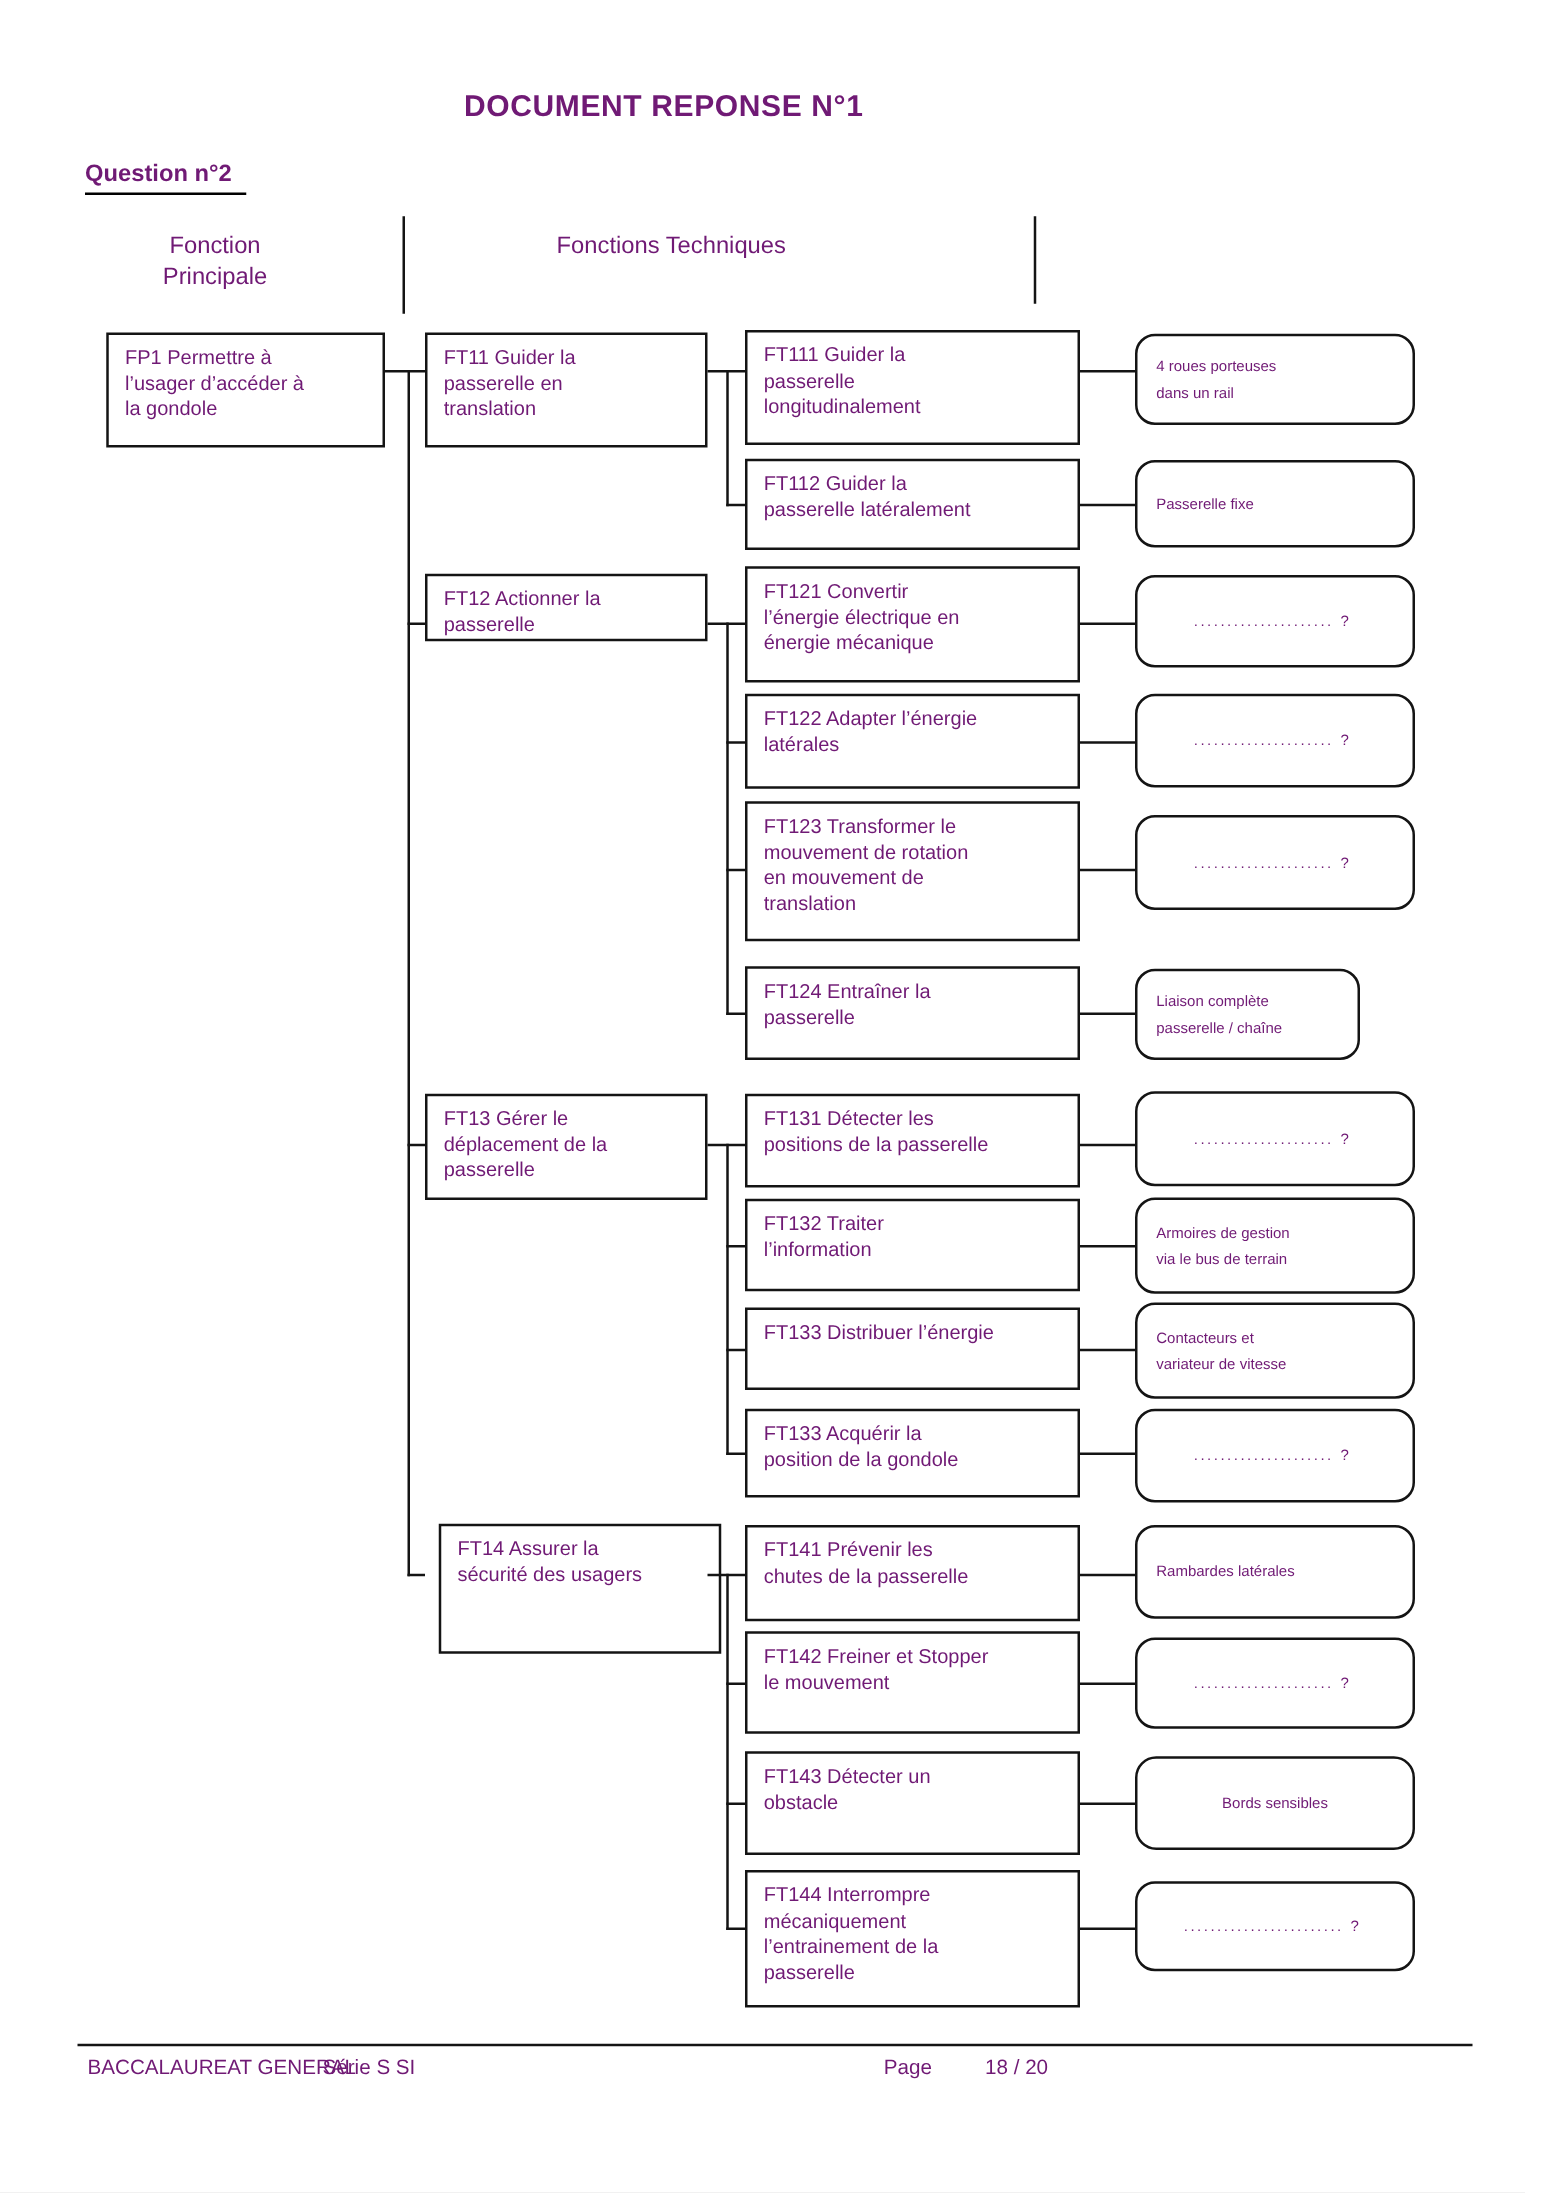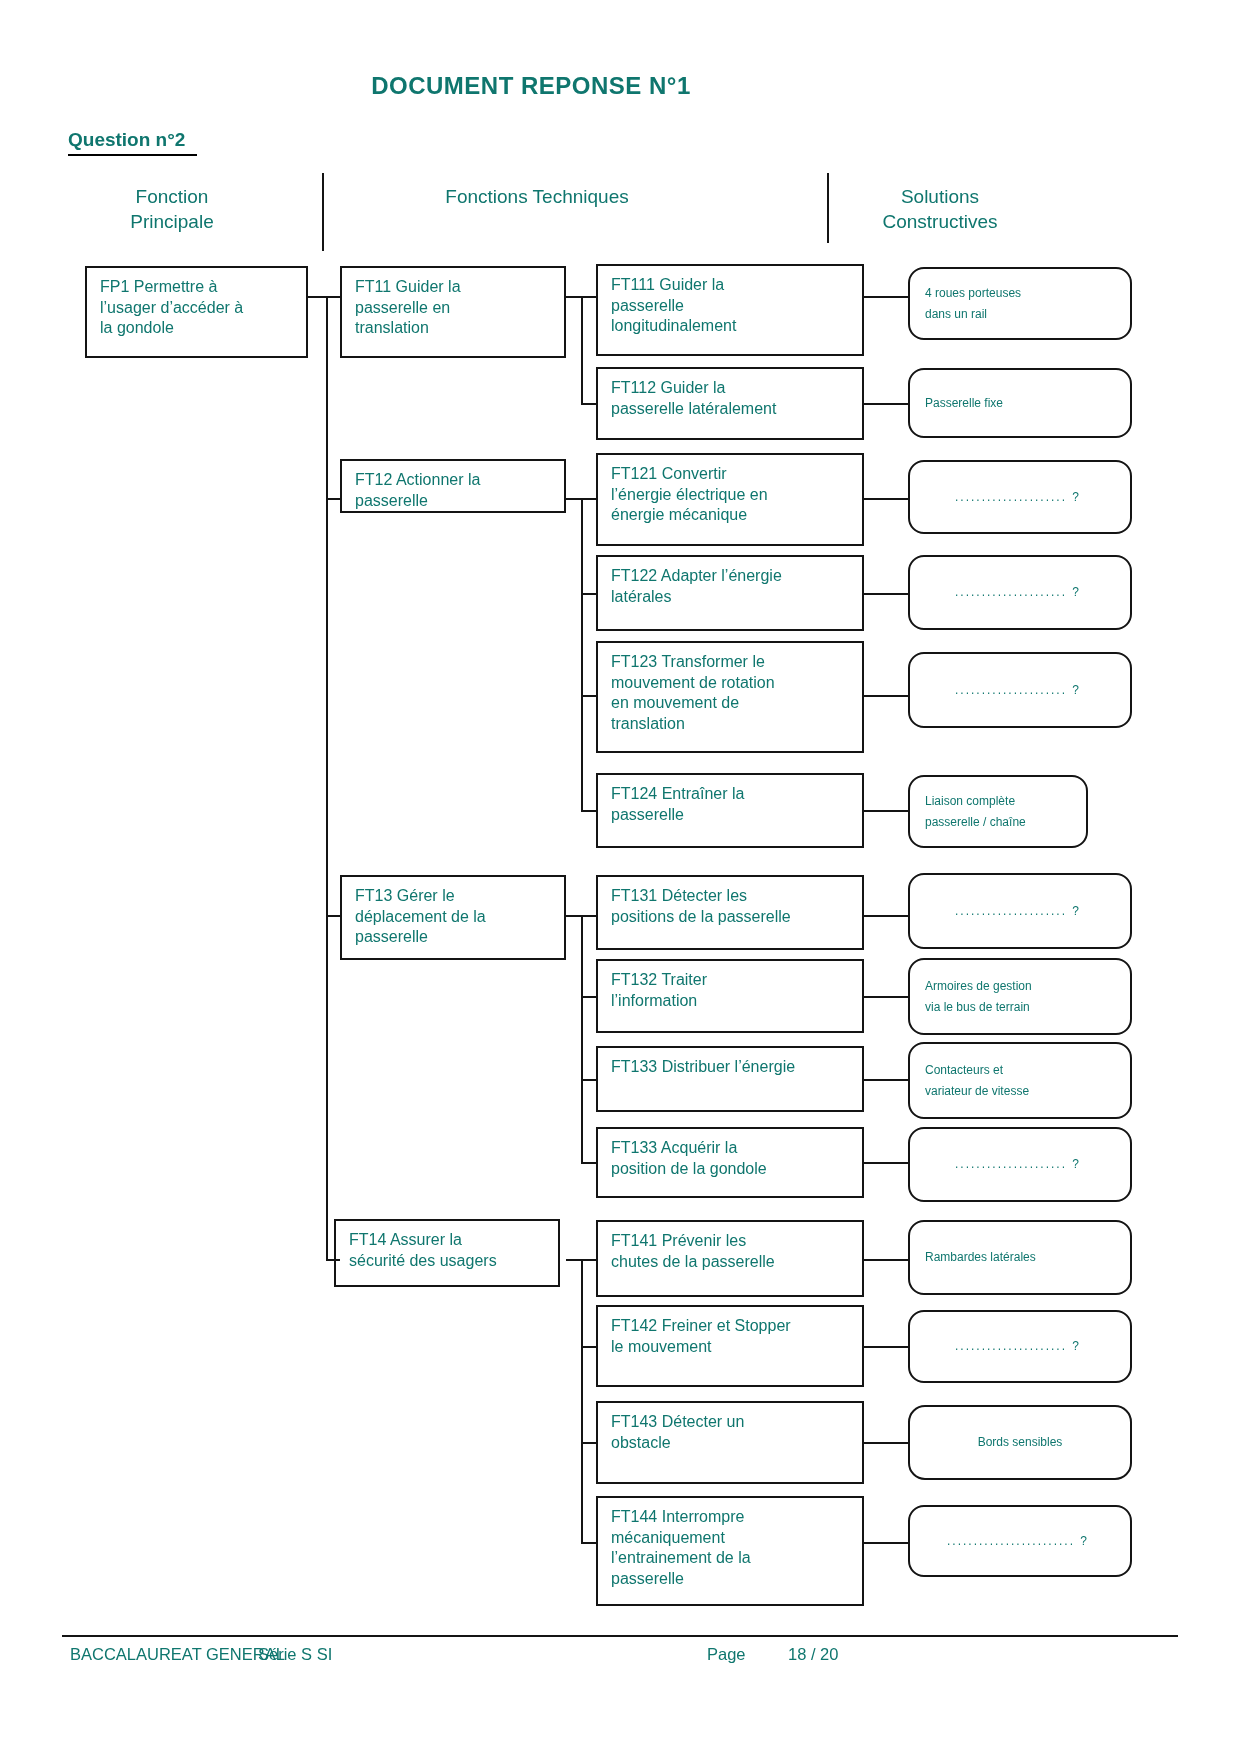--- a/index.html
+++ b/index.html
@@ -1,18 +1,18 @@
 <!DOCTYPE html>
 <html><head>
 <meta charset="utf-8">
 <style>
   html,body{margin:0;padding:0;background:#e8e8e8;}
   .page{
     position:relative;width:1240px;height:1754px;background:#ffffff;
-    font-family:"Liberation Sans","DejaVu Sans",sans-serif;color:#0f766e;
+    font-family:"Liberation Sans","DejaVu Sans",sans-serif;color:#701a75;
     margin:0 auto;overflow:hidden;
   }
   .title{
     position:absolute;left:0;top:72px;width:1062px;text-align:center;
     font-size:24px;font-weight:bold;letter-spacing:0.5px;
   }
   .question{
     position:absolute;left:68px;top:129px;font-size:19px;font-weight:bold;
     border-bottom:2px solid #000;padding:0 12px 3px 0;
   }
@@ -40,22 +40,20 @@
 <body>
 
 <div class="page">
 
   <div class="title">DOCUMENT REPONSE N°1</div>
   <div class="question">Question n°2</div>
 
   <div class="col-header" style="left:92px;top:164px;width:160px;">Fonction
 Principale</div>
   <div class="col-header" style="left:387px;top:164px;width:300px;">Fonctions Techniques</div>
-  <div class="col-header" style="left:828px;top:164px;width:224px;">Solutions
-Constructives</div>
 
   <div class="vline" style="left:322px;top:173px;width:2px;height:78px;"></div>
   <div class="vline" style="left:827px;top:173px;width:2px;height:70px;"></div>
 
   <div id="diagram">
       <div class="ftbox" style="left: 85px; top: 266px; width: 223px; height: 92px;">FP1 Permettre à
 l’usager d’accéder à
 la gondole</div>
       <div class="ftbox" style="left: 340px; top: 266px; width: 226px; height: 92px;">FT11 Guider la
 passerelle en
@@ -105,21 +103,21 @@
 via le bus de terrain</div>
       <div class="hline" style="left: 864px; top: 996px; width: 44px; height: 2px;"></div>
       <div class="ftbox" style="left: 596px; top: 1046px; width: 268px; height: 66px;">FT133 Distribuer l’énergie</div>
       <div class="solbox" style="left: 908px; top: 1042px; width: 224px; height: 77px;">Contacteurs et
 variateur de vitesse</div>
       <div class="hline" style="left: 864px; top: 1079px; width: 44px; height: 2px;"></div>
       <div class="ftbox" style="left: 596px; top: 1127px; width: 268px; height: 71px;">FT133 Acquérir la
 position de la gondole</div>
       <div class="solbox dots" style="left: 908px; top: 1127px; width: 224px; height: 75px;">..................... ?</div>
       <div class="hline" style="left: 864px; top: 1162px; width: 44px; height: 2px;"></div>
-      <div class="ftbox" style="left: 334px; top: 1219px; width: 226px; height: 68px;">FT14 Assurer la
+      <div class="ftbox" style="left: 351px; top: 1219px; width: 226px; height: 104px;">FT14 Assurer la
 sécurité des usagers</div>
       <div class="ftbox" style="left: 596px; top: 1220px; width: 268px; height: 77px;">FT141 Prévenir les
 chutes de la passerelle</div>
       <div class="solbox" style="left: 908px; top: 1220px; width: 224px; height: 75px;">Rambardes latérales</div>
       <div class="hline" style="left: 864px; top: 1259px; width: 44px; height: 2px;"></div>
       <div class="ftbox" style="left: 596px; top: 1305px; width: 268px; height: 82px;">FT142 Freiner et Stopper
 le mouvement</div>
       <div class="solbox dots" style="left: 908px; top: 1310px; width: 224px; height: 73px;">..................... ?</div>
       <div class="hline" style="left: 864px; top: 1346px; width: 44px; height: 2px;"></div>
       <div class="ftbox" style="left: 596px; top: 1401px; width: 268px; height: 83px;">FT143 Détecter un

